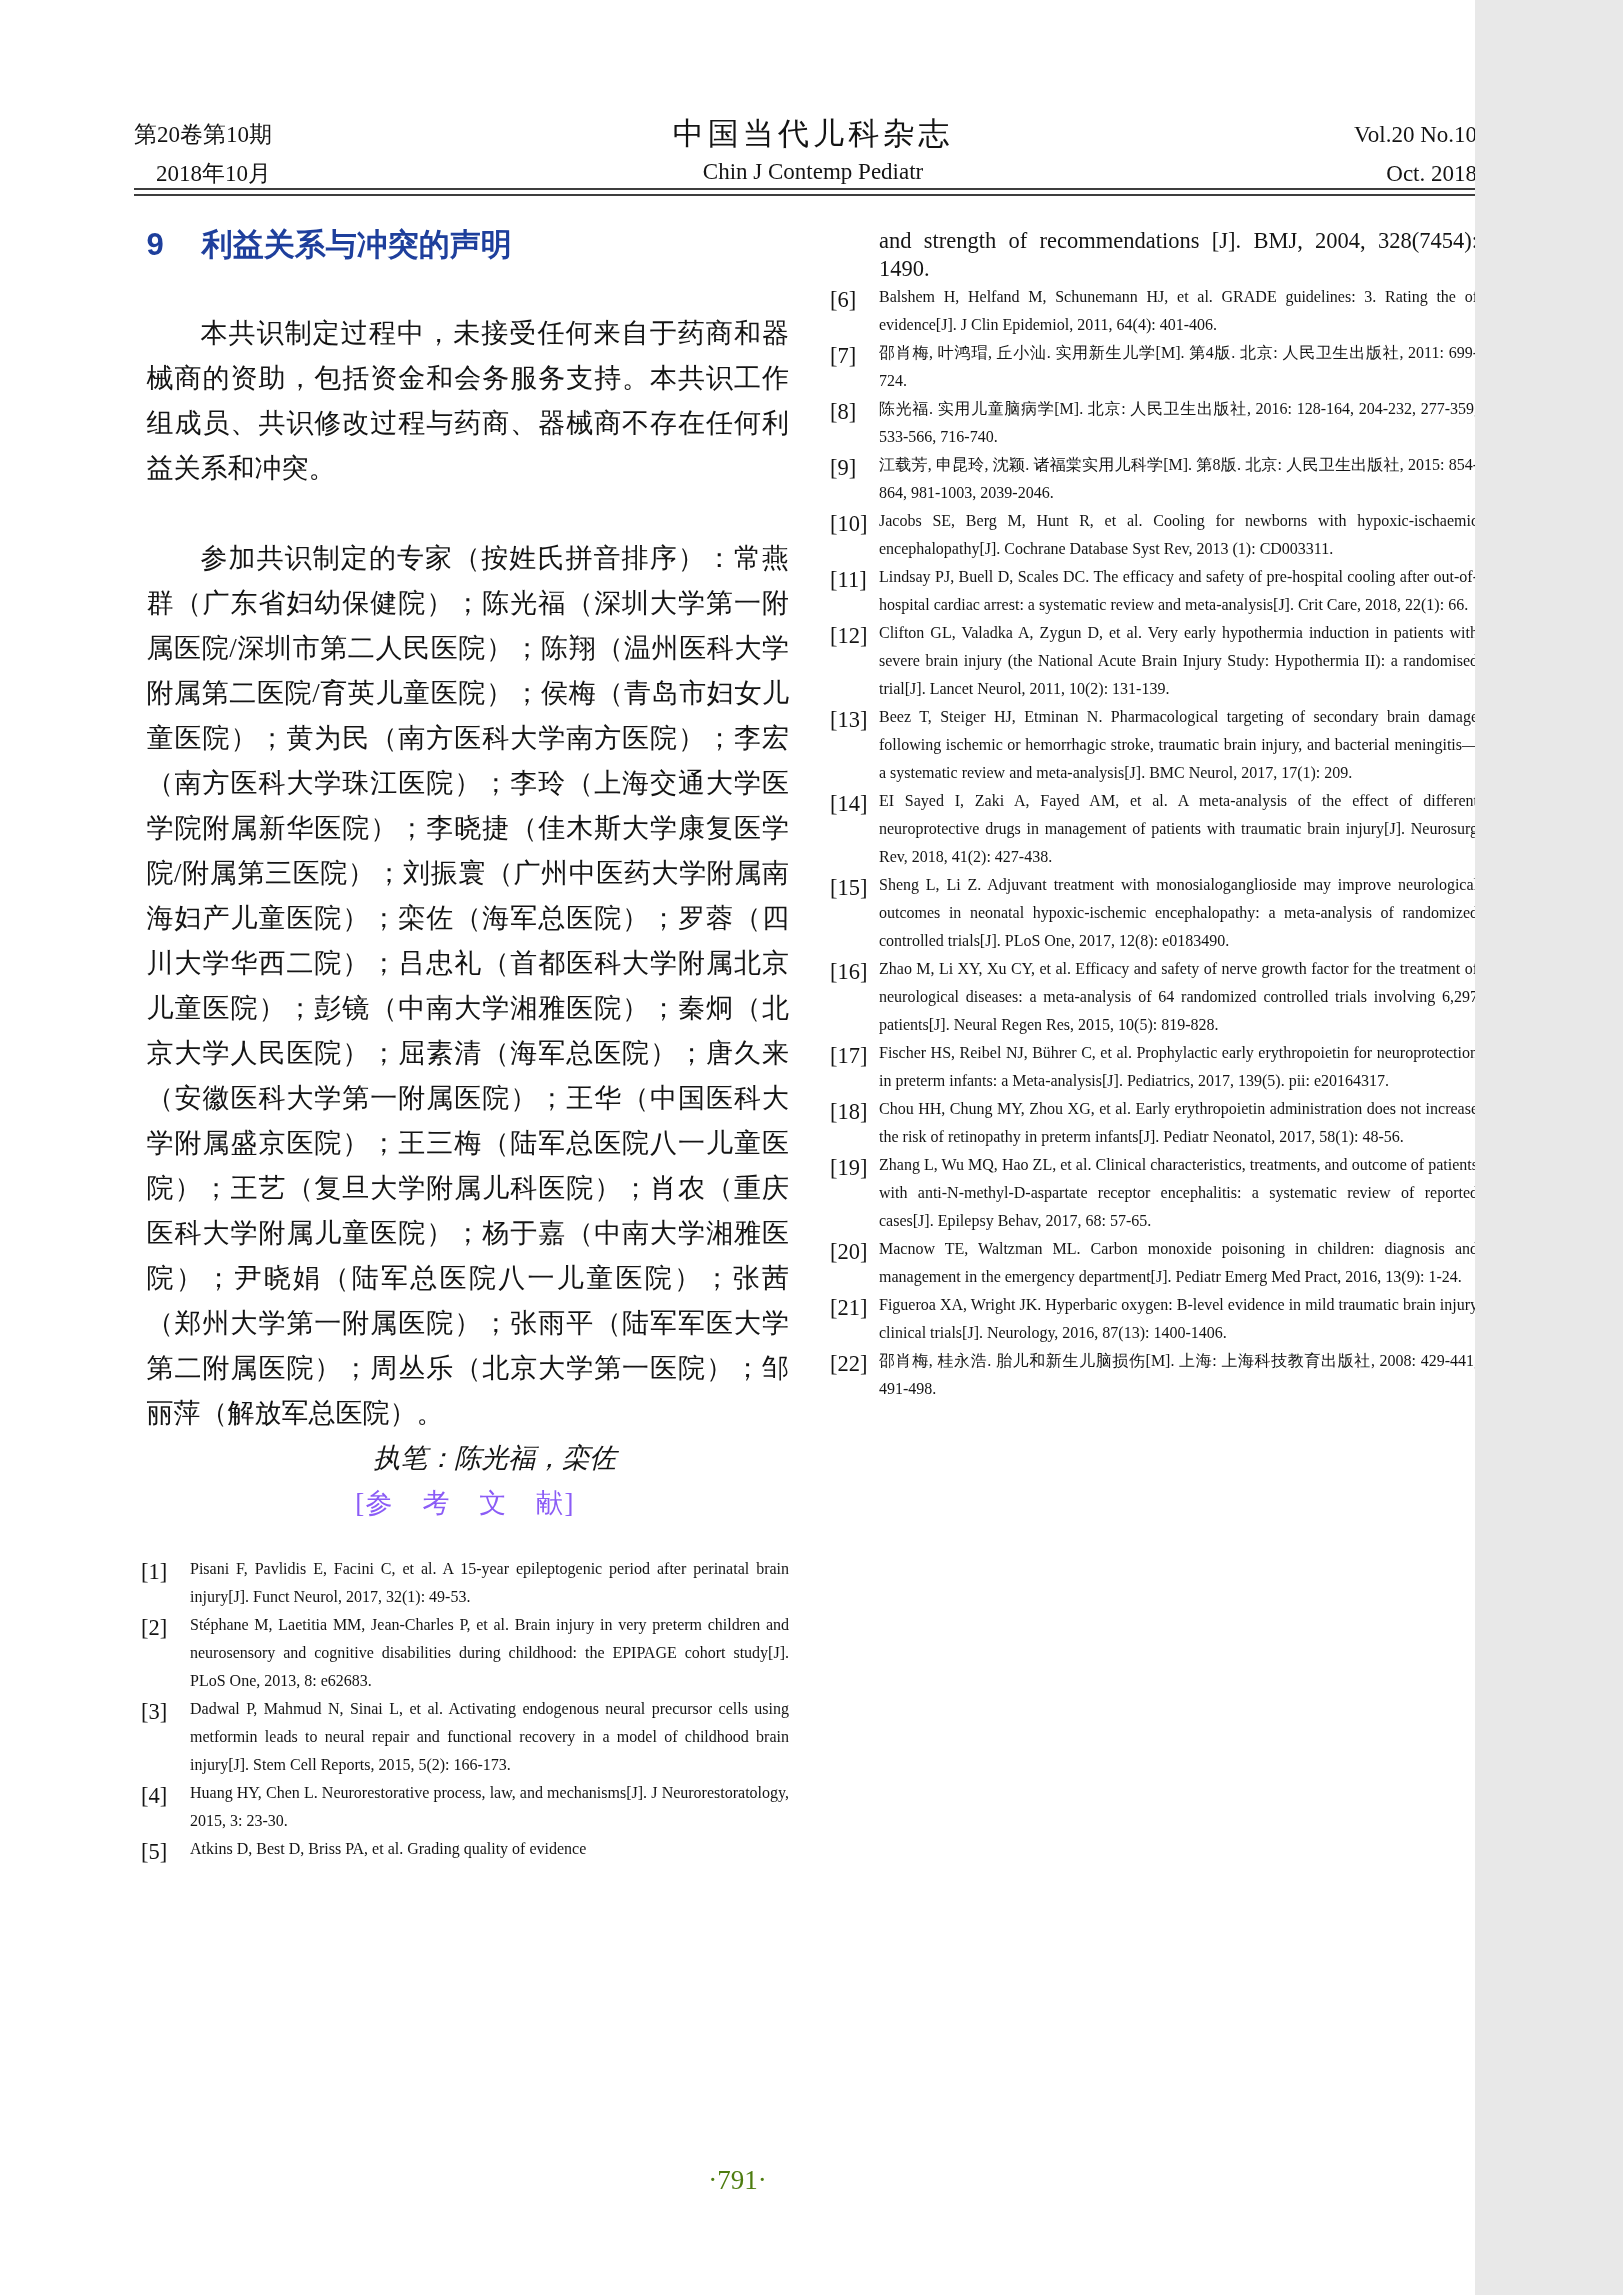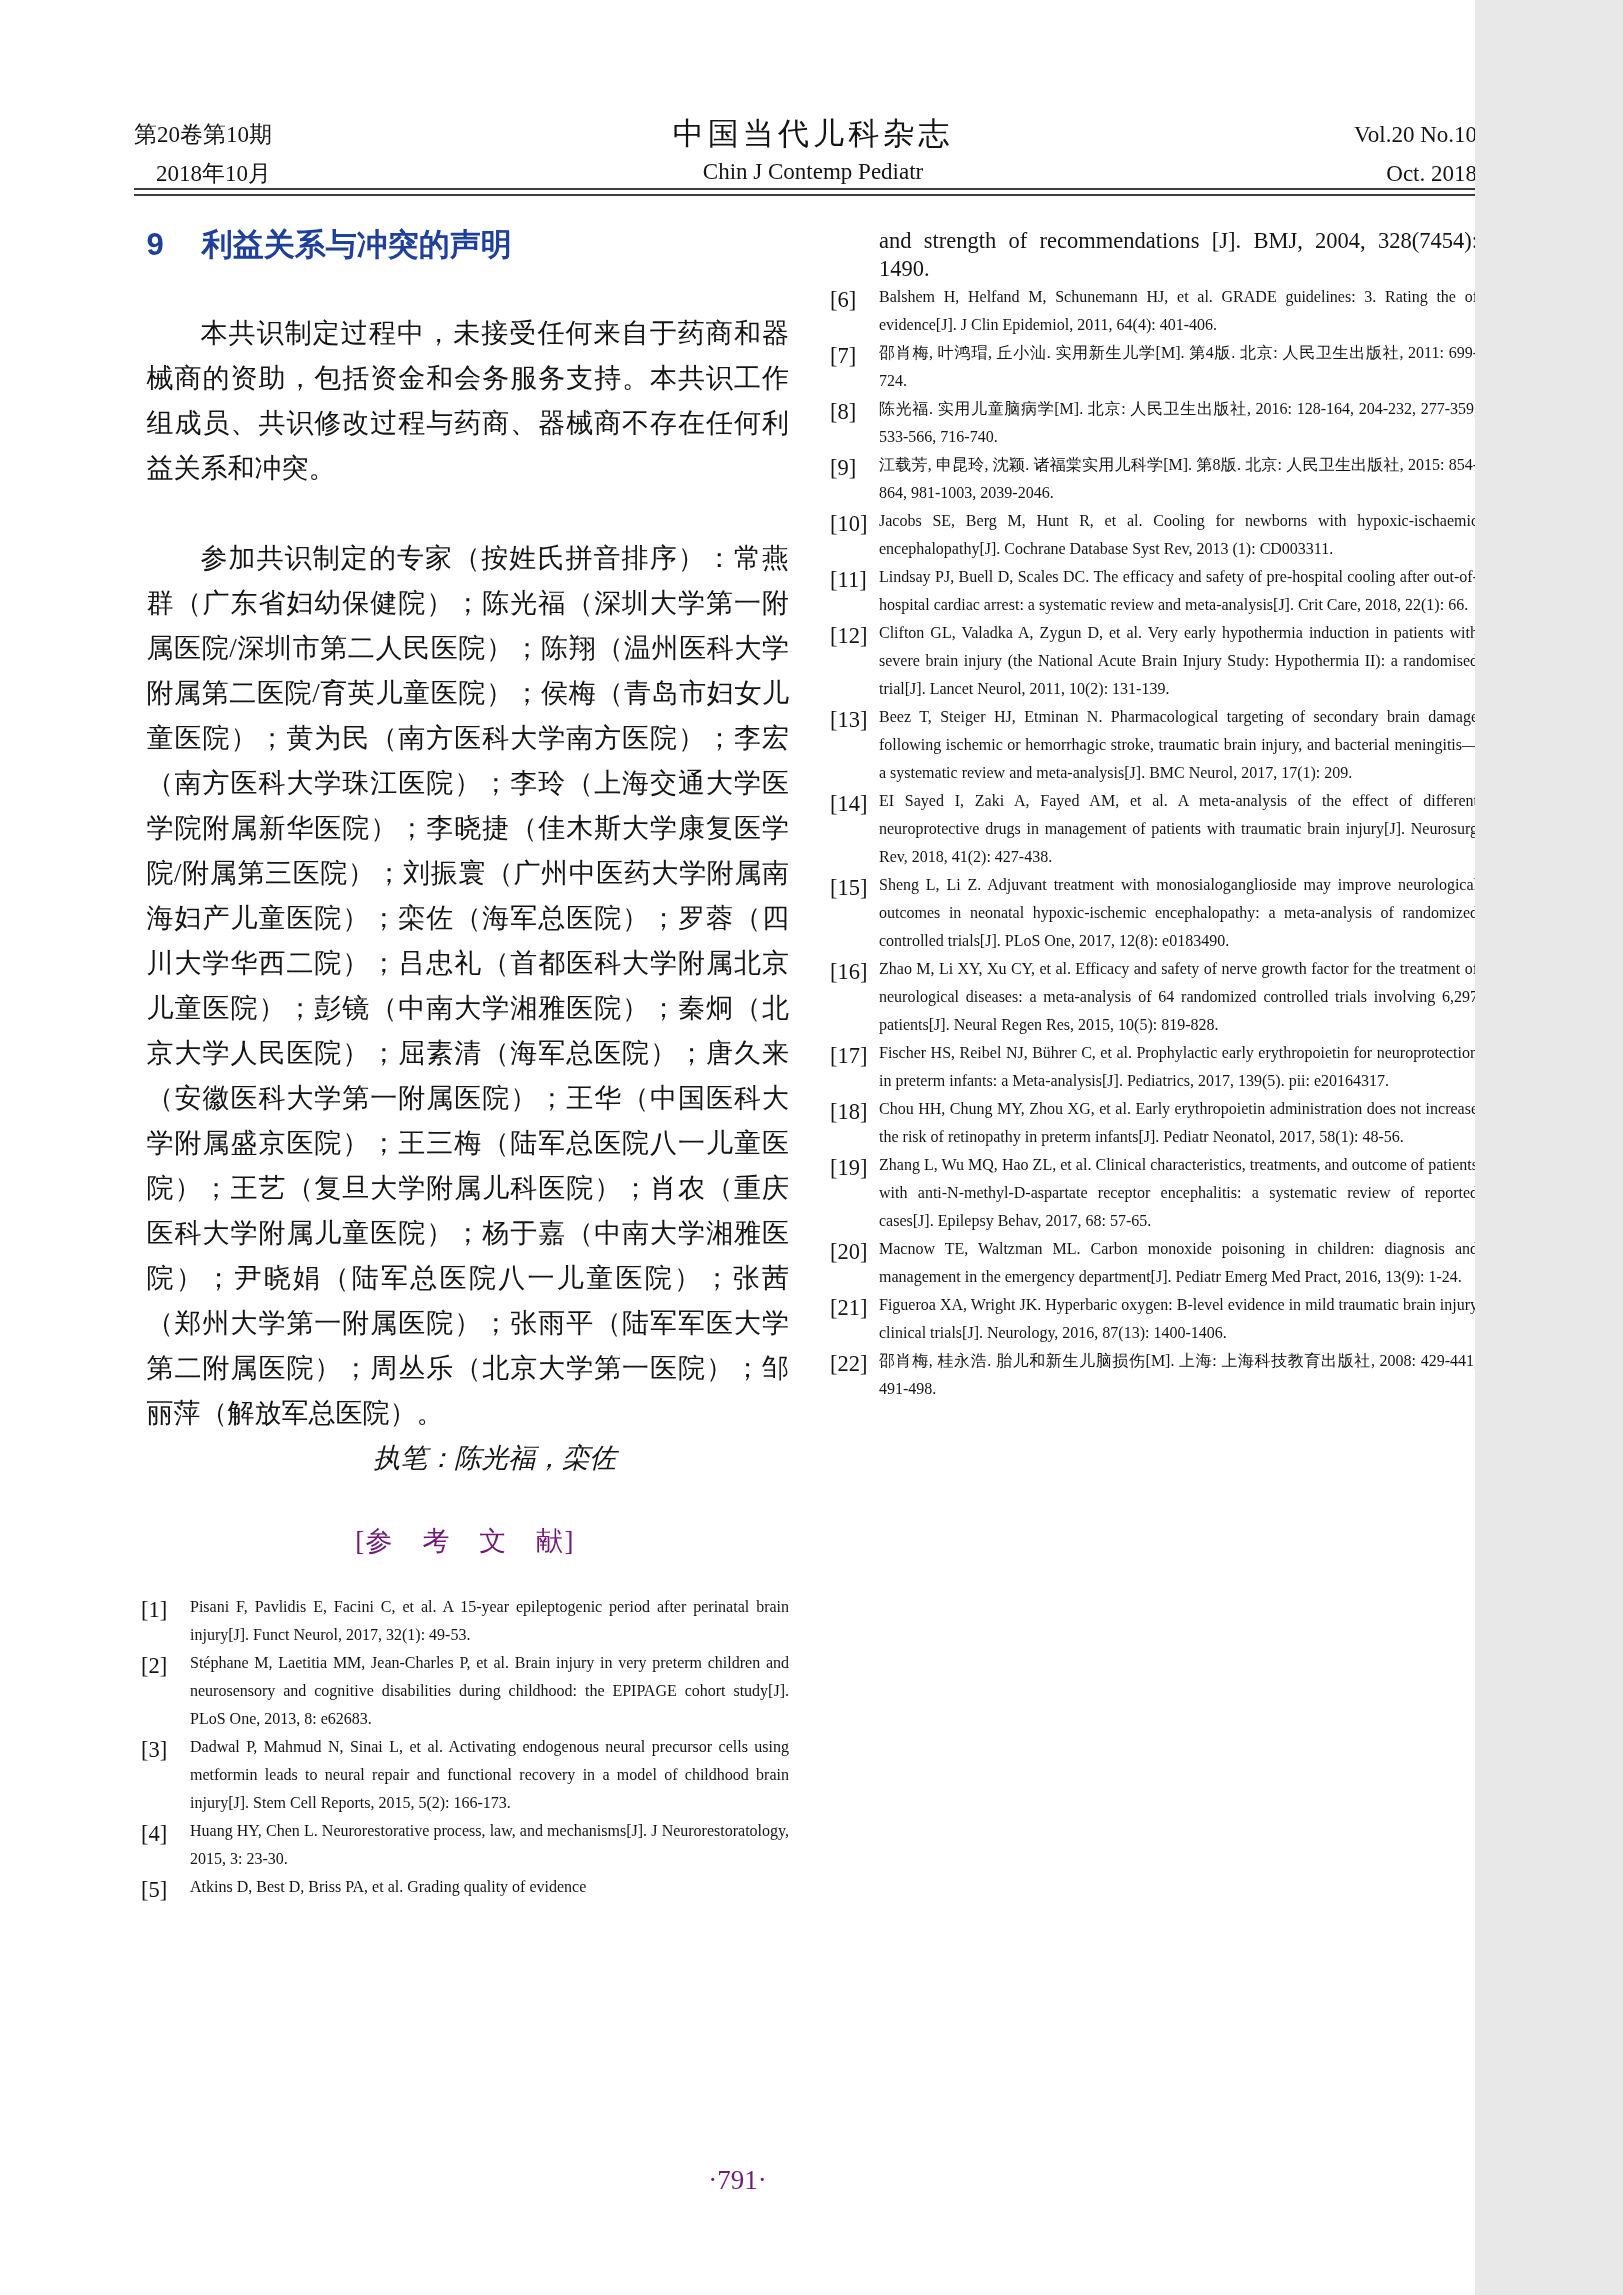--- a/index.html
+++ b/index.html
@@ -64,25 +64,24 @@
     font-size: 27px;
     line-height: 45px;
     text-align: justify;
     text-indent: 2em;
   }
   .experts { margin-top: 45px; }
   .byline { text-align: center; font-style: italic; }
 
   
   .ref-header {
-    margin-top: 38px;
     text-align: center;
     font-size: 27px;
     line-height: 45px;
-    color: #701a75;
+    color: #8b5cf6;
     letter-spacing: 1.4px;
   }
   .ref-list { margin-top: 29px; }
   .ref-item { display: flex; }
   .ref-id {
     flex: 0 0 49px;
     font-size: 22.5px;
     line-height: 33px;
   }
   .ref-text {
@@ -101,21 +100,21 @@
 
   
   .page-footer {
     position: absolute;
     left: 0;
     top: 2163px;
     width: 100%;
     text-align: center;
     font-size: 27px;
     line-height: 34px;
-    color: #701a75;
+    color: #4d7c0f;
   }
 </style>
 </head>
 <body>
 
 <div class="page">
 
   <header class="page-header">
     <div class="h-block h-left">
       <div class="row1">第20卷第10期</div>

